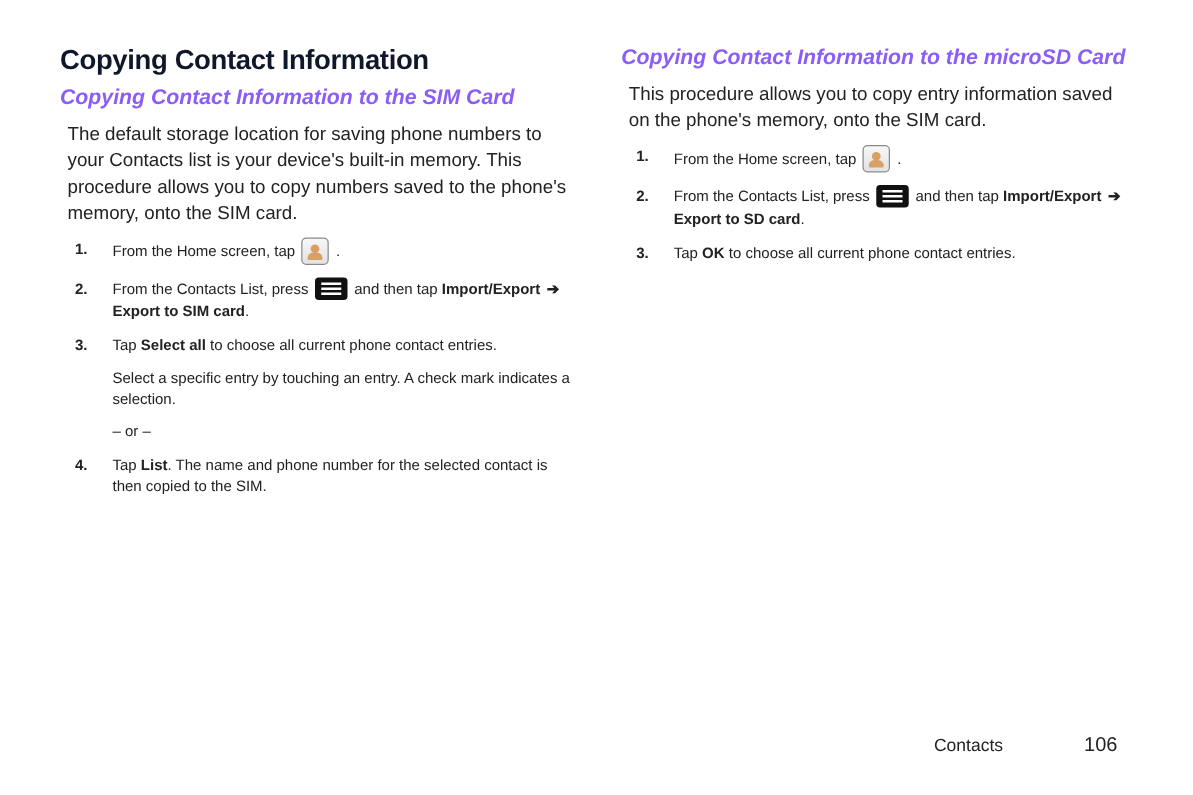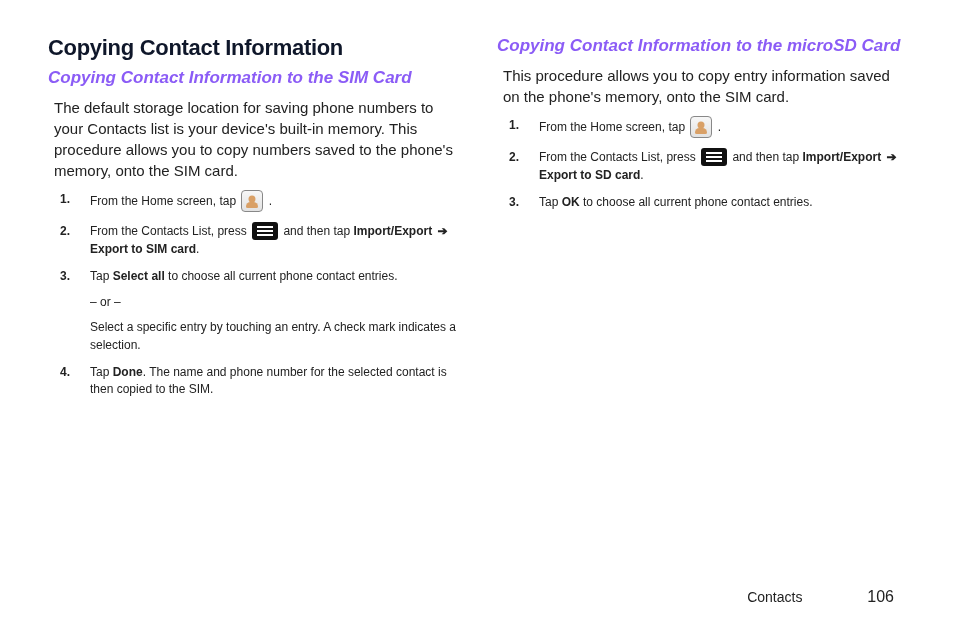--- a/index.html
+++ b/index.html
@@ -137,25 +137,25 @@
     <p class="body-text">The default storage location for saving phone numbers to your Contacts list is your device's built-in memory. This procedure allows you to copy numbers saved to the phone's memory, onto the SIM card.</p>
     <ol>
       <li>
         <span>From the Home screen, tap </span><span class="icon-box icon-contacts"></span><span> .</span>
       </li>
       <li>
         <span>From the Contacts List, press </span><span class="icon-menu"></span><span> and then tap </span><span class="b">Import/Export</span><span class="arrow"> ➔ </span><span class="b">Export to SIM card</span><span>.</span>
       </li>
       <li>
         <span>Tap </span><span class="b">Select all</span><span> to choose all current phone contact entries.</span>
+        <span class="sub">Select a specific entry by touching an entry. A check mark indicates a selection.</span>
         <span class="sub">– or –</span>
-        <span class="sub">Select a specific entry by touching an entry. A check mark indicates a selection.</span>
       </li>
       <li>
-        <span>Tap </span><span class="b">Done</span><span>. The name and phone number for the selected contact is then copied to the SIM.</span>
+        <span>Tap </span><span class="b">List</span><span>. The name and phone number for the selected contact is then copied to the SIM.</span>
       </li>
     </ol>
   </div>
 
   <div class="col">
     <h2>Copying Contact Information to the microSD Card</h2>
     <p class="body-text">This procedure allows you to copy entry information saved on the phone's memory, onto the SIM card.</p>
     <ol>
       <li>
         <span>From the Home screen, tap </span><span class="icon-box icon-contacts"></span><span> .</span>

